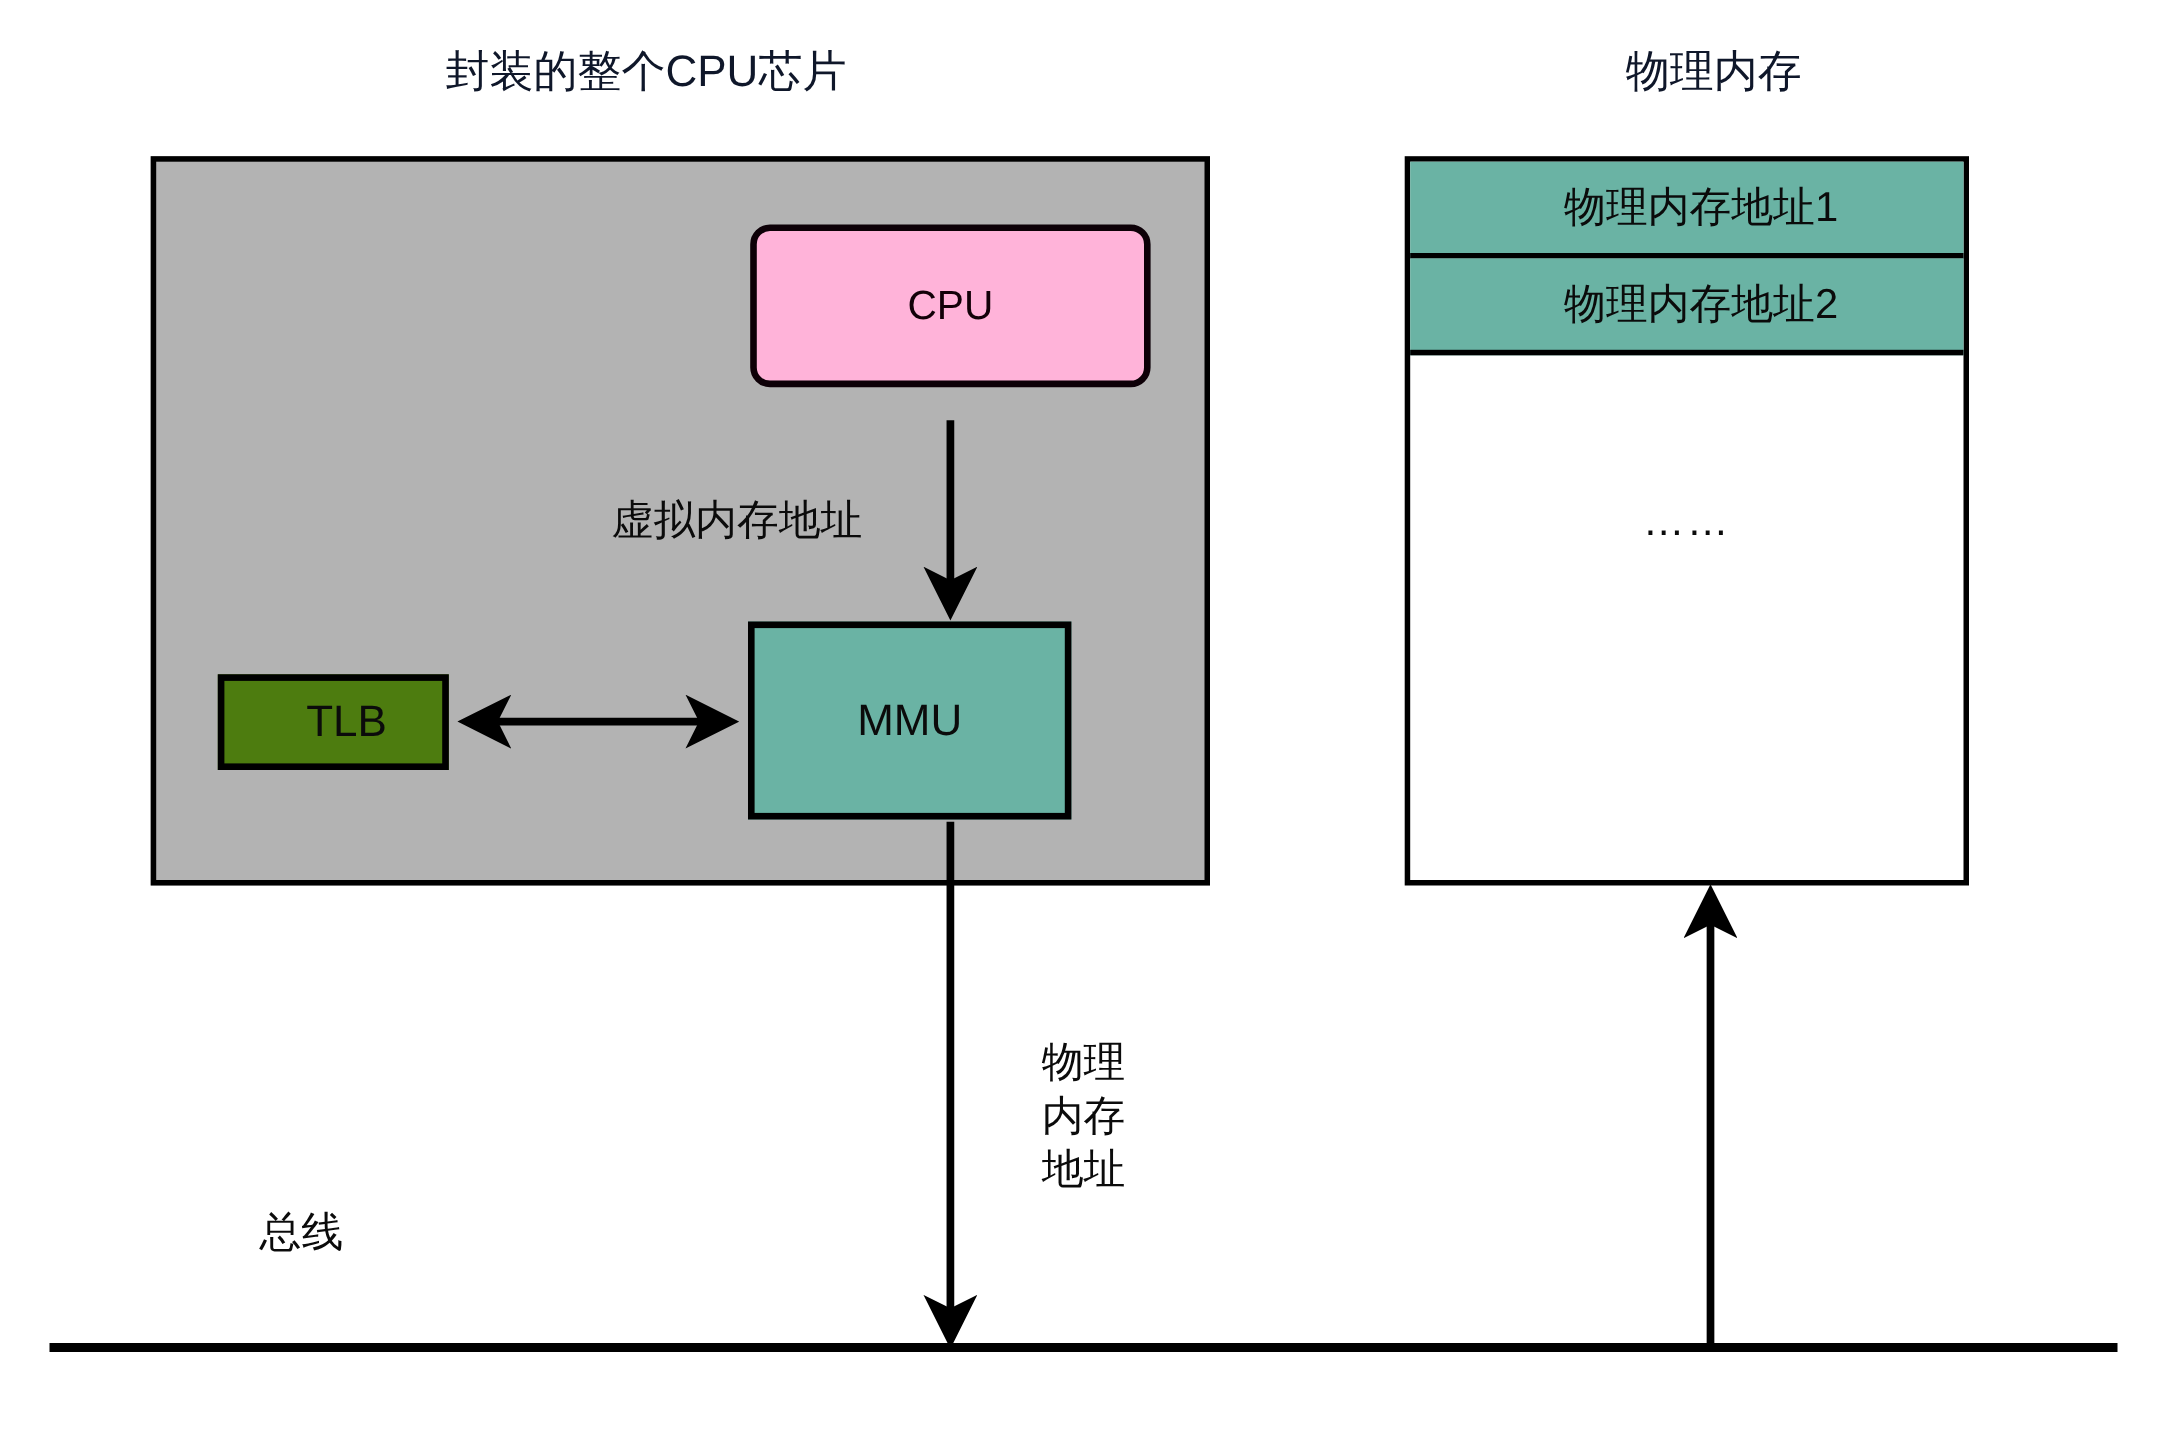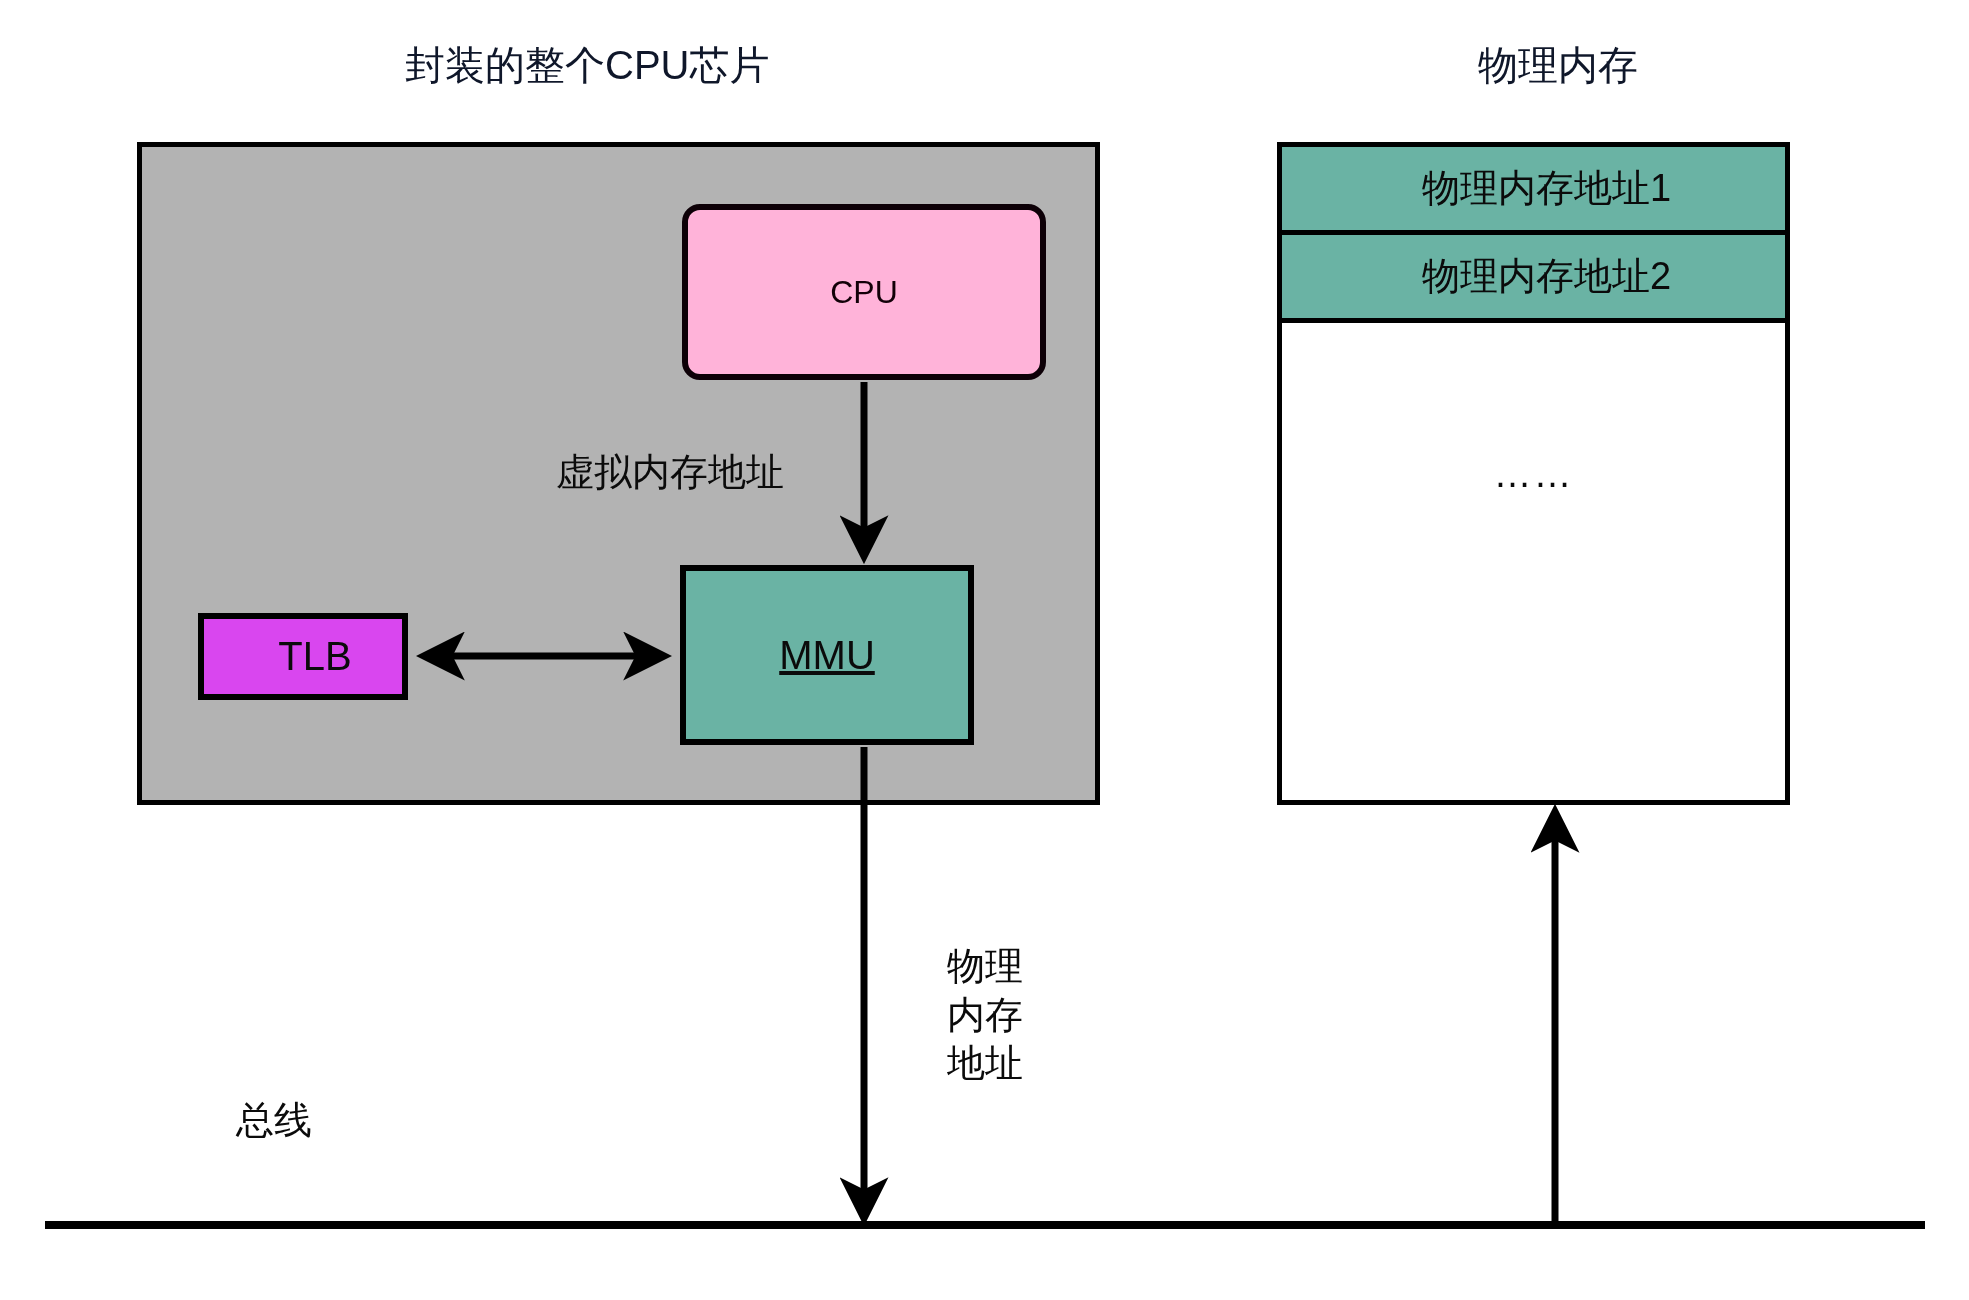--- a/index.html
+++ b/index.html
@@ -6,31 +6,31 @@
   body{width:1969px;height:1300px;position:relative;overflow:hidden;
        font-family:"Liberation Sans","DejaVu Sans",sans-serif;color:#0b0b0b;}
   .canvas{position:absolute;inset:0;}
   svg.layer{position:absolute;left:0;top:0;width:1969px;height:1300px;overflow:visible;}
 
   .title{position:absolute;font-size:40px;line-height:1;white-space:nowrap;color:#0f172a;}
 
   .chip-box{position:absolute;left:137px;top:142px;width:963px;height:663px;
             background:#b3b3b3;border:5px solid #000;box-sizing:border-box;}
 
-  .cpu-box{position:absolute;left:682px;top:204px;width:364px;height:176px;
+  .cpu-box{position:absolute;left:682px;top:204px;width:364px;height:148px;
            background:#ffb3d9;border:6px solid #0d0007;border-radius:18px;
            box-sizing:border-box;display:flex;align-items:center;justify-content:center;
-           font-size:32px;color:#120008;}
+           font-size:37px;color:#120008;}
 
   .mmu-box{position:absolute;left:680px;top:565px;width:294px;height:180px;
            background:#6ab3a4;border:6px solid #000;box-sizing:border-box;
-           display:flex;align-items:center;justify-content:center;font-size:40px;text-decoration:underline;}
+           display:flex;align-items:center;justify-content:center;font-size:40px;}
 
   .tlb-box{position:absolute;left:198px;top:613px;width:210px;height:87px;
-           background:#d946ef;border:6px solid #000;box-sizing:border-box;
+           background:#4d7c0f;border:6px solid #000;box-sizing:border-box;
            display:flex;align-items:center;justify-content:center;font-size:40px;padding-left:24px;}
 
   .mem-box{position:absolute;left:1277px;top:142px;width:513px;height:663px;
            background:#ffffff;border:5px solid #000;box-sizing:border-box;}
   .mem-row{height:88px;background:#6ab3a4;border-bottom:5px solid #000;
            display:flex;align-items:center;justify-content:center;font-size:38px;
            box-sizing:border-box;padding-left:26px;}
   .mem-empty{height:385px;display:flex;align-items:flex-start;justify-content:center;
              padding-top:130px;font-size:38px;letter-spacing:2px;box-sizing:border-box;}
 

